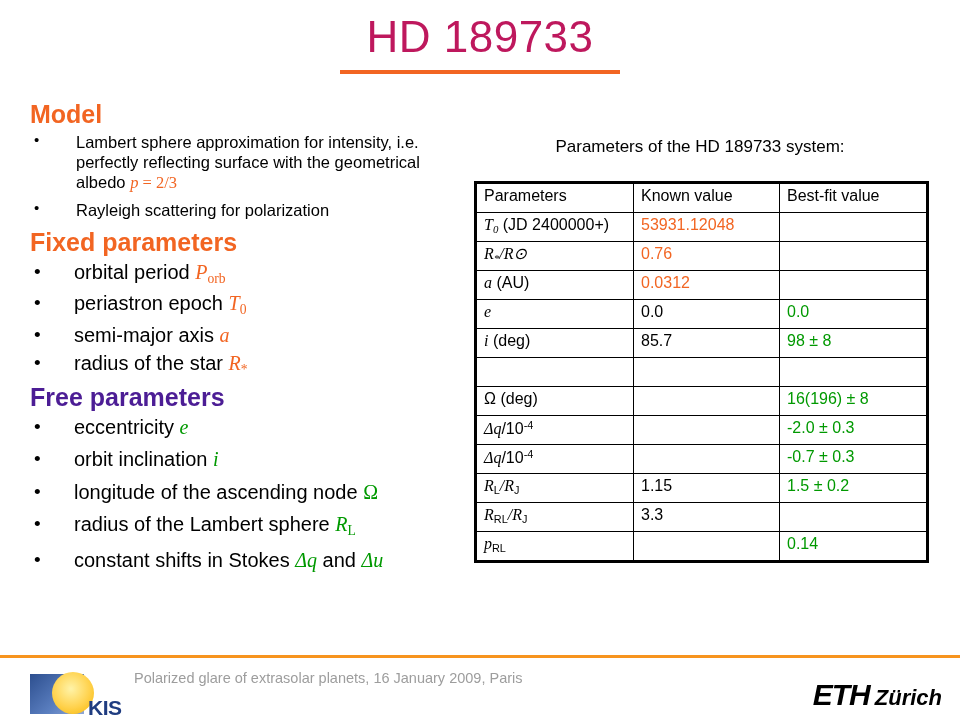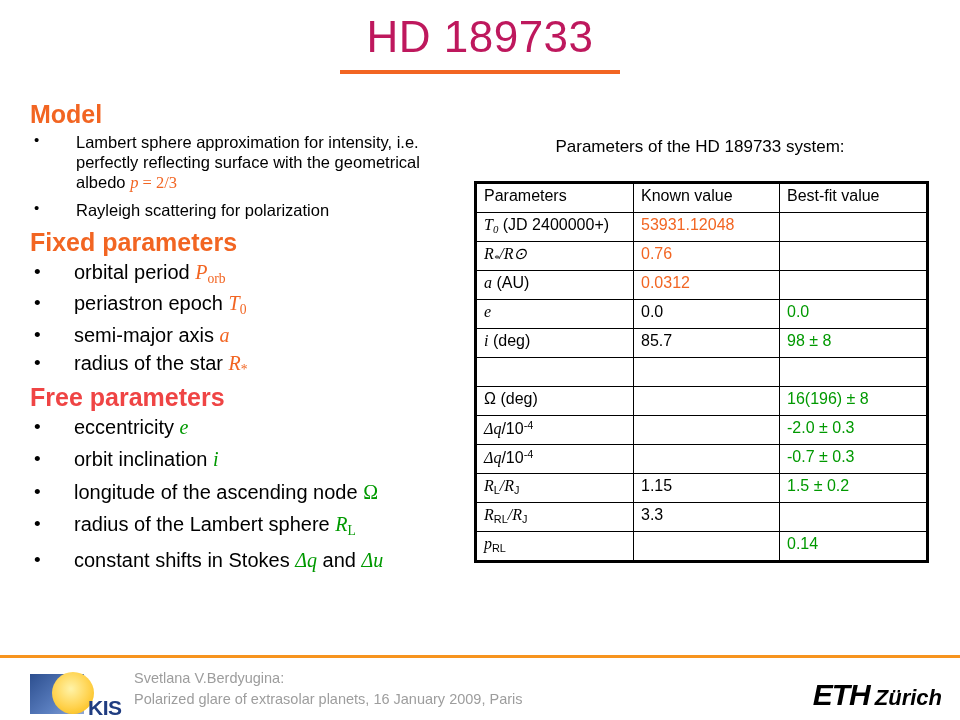--- a/index.html
+++ b/index.html
@@ -45,21 +45,21 @@
     top: 100px;
     width: 440px;
   }
   .section-head {
     font-size: 25px;
     font-weight: bold;
     margin: 0 0 4px 0;
     line-height: 1.12;
   }
   .section-head.orange { color: #F26522; }
-  .section-head.green  { color: #ef4444; }
+  .section-head.green  { color: #4c1d95; }
 
   ul.bullets {
     list-style: none;
     margin: 0 0 4px 0;
     padding: 0;
   }
   ul.bullets li {
     position: relative;
     padding-left: 44px;
     margin-bottom: 3px;
@@ -360,19 +360,18 @@
 
 <div id="footer-rule"></div>
 
 <div id="kis-logo">
   <div id="kis-square"></div>
   <div id="kis-sun"></div>
   <div id="kis-text">KIS</div>
 </div>
 
 <div id="footer-text">
-  <div>Svetlana V.Berdyugina:</div>
   <div>Polarized glare of extrasolar planets, 16 January 2009, Paris</div>
 </div>
 
 <div id="eth-logo">
   <span id="eth-mark">ETH</span><span id="eth-city">Zürich</span>
 </div>
 
 </body></html>

